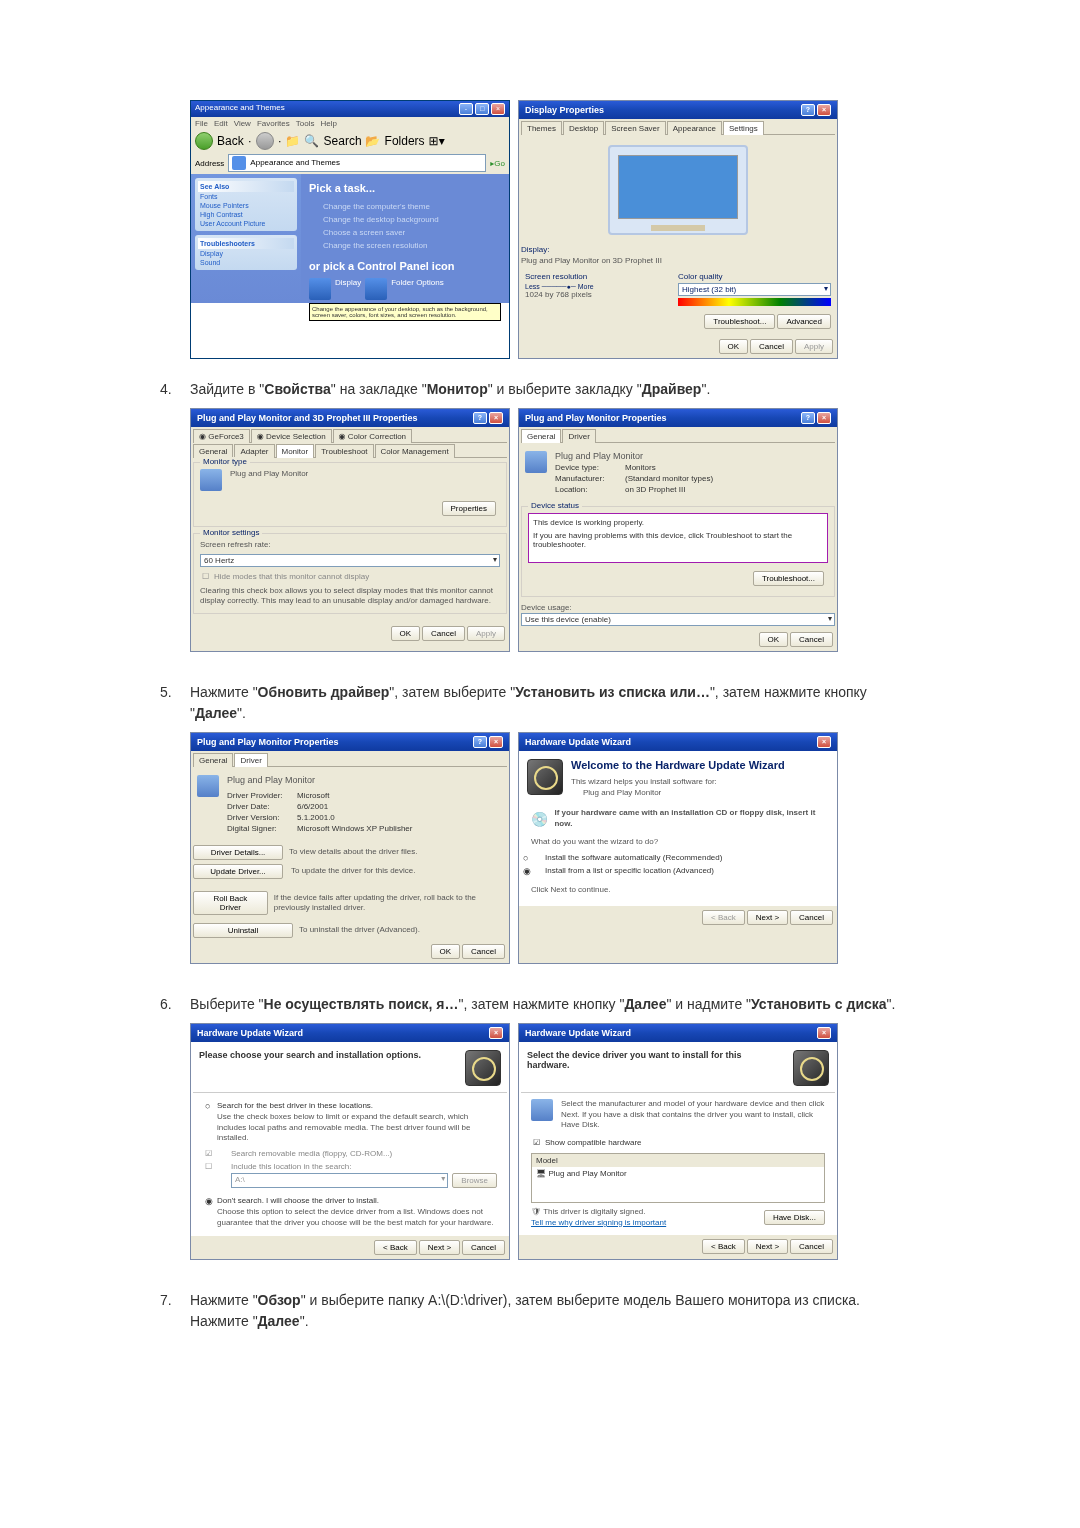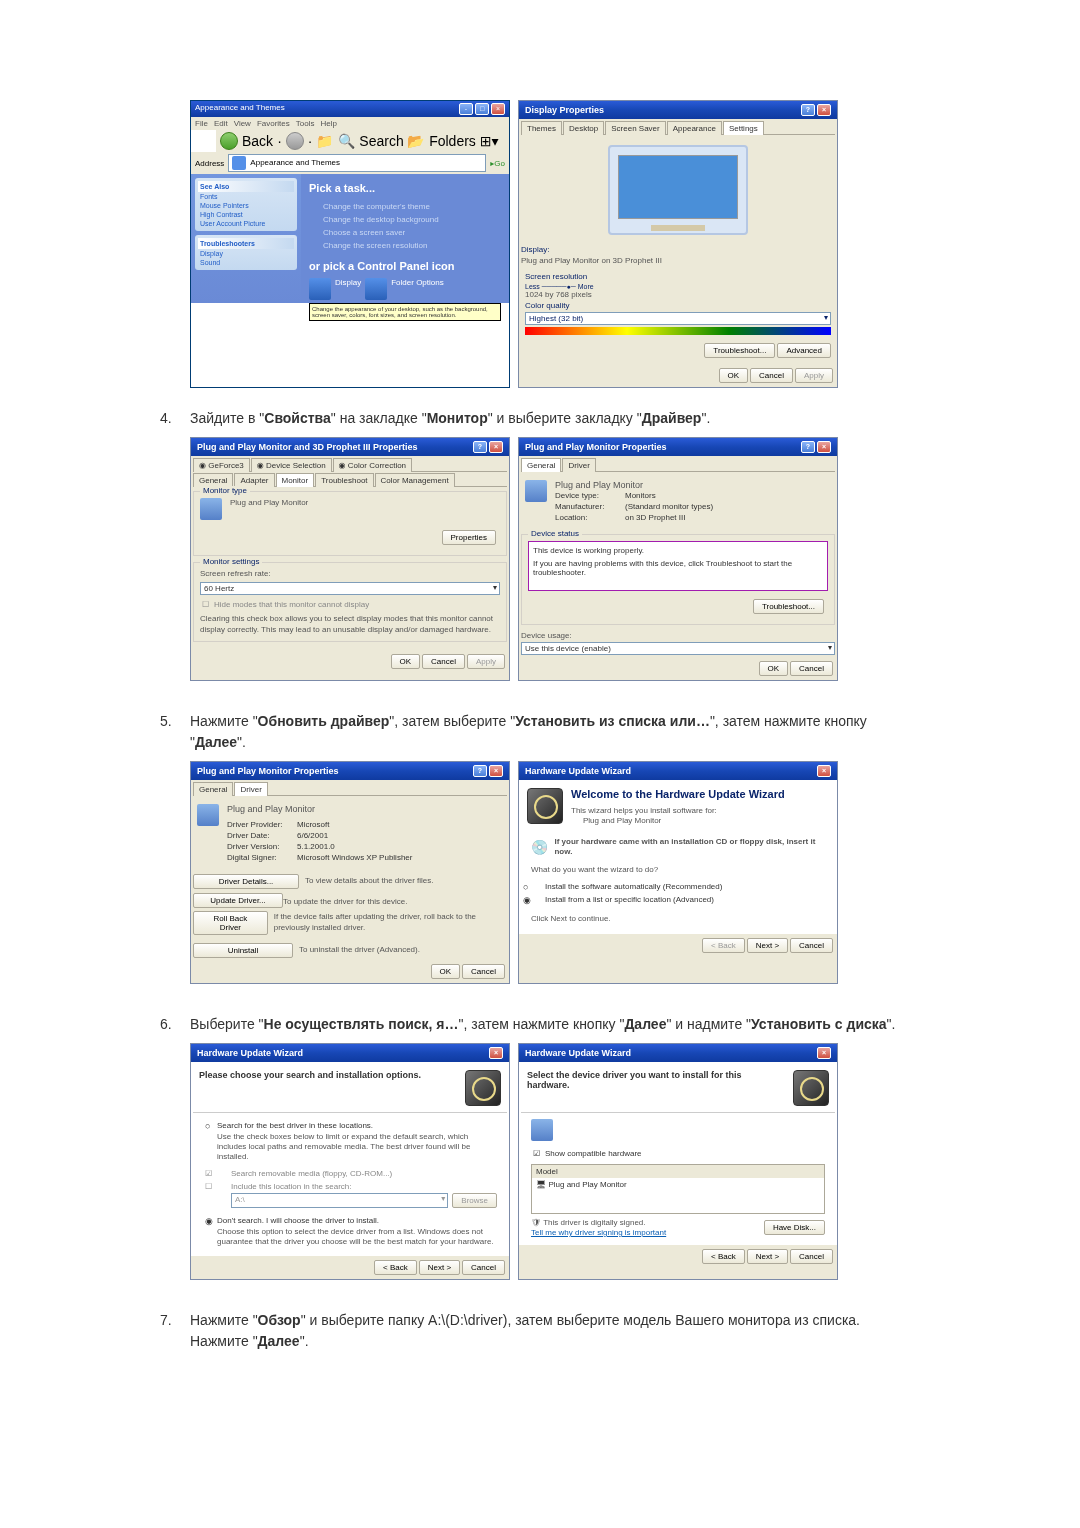--- a/index.html
+++ b/index.html
@@ -106,22 +106,21 @@
       color: #555;
       display: flex;
       gap: 6px;
     }
     .cp-nav {
       background: #ece9d8;
       padding: 2px 4px;
       display: flex;
       gap: 4px;
       align-items: center;
-      font-size: 14px;
-      margin-left: 25px;
+      font-size: 12px;
     }
     .cp-nav-btn {
       width: 18px;
       height: 18px;
       border-radius: 50%;
       background: linear-gradient(to bottom, #8fcf6f, #4a9f2a);
       border: 1px solid #3a7f1a;
     }
     .cp-nav-btn.grey {
       background: linear-gradient(to bottom, #ccc, #999);
@@ -233,21 +232,20 @@
       color: #0a246a;
       margin-bottom: 2px;
     }
     .field-row {
       display: flex;
       justify-content: space-between;
       font-size: 8px;
       color: #0a246a;
       margin-bottom: 4px;
       padding: 0 4px;
-      flex-direction: column;
     }
     .field-box {
       flex: 1;
     }
     .win-btn {
       background: linear-gradient(to bottom, #fff, #ece9d8);
       border: 1px solid #aca899;
       padding: 2px 8px;
       font-size: 8px;
       border-radius: 2px;
@@ -639,24 +637,24 @@
           <div class="plug-icon"></div>
           <div class="dev-details">
             <div class="info-text" style="font-size:9px;margin-bottom:4px">Plug and Play Monitor</div>
             <div class="dev-detail-line"><span class="dev-detail-lbl">Driver Provider:</span><span>Microsoft</span></div>
             <div class="dev-detail-line"><span class="dev-detail-lbl">Driver Date:</span><span>6/6/2001</span></div>
             <div class="dev-detail-line"><span class="dev-detail-lbl">Driver Version:</span><span>5.1.2001.0</span></div>
             <div class="dev-detail-line"><span class="dev-detail-lbl">Digital Signer:</span><span>Microsoft Windows XP Publisher</span></div>
           </div>
         </div>
         <div style="display:flex;gap:6px;align-items:center;margin-bottom:4px">
-          <button class="win-btn" style="width:106px">Driver Details...</button>
+          <button class="win-btn" style="width:90px">Driver Details...</button>
           <span class="info-text">To view details about the driver files.</span>
         </div>
-        <div style="display:flex;gap:0;align-items:flex-end;margin-bottom:3px">
+        <div style="display:flex;gap:8px;align-items:center;margin-bottom:12px">
           <button class="win-btn" style="width:90px">Update Driver...</button>
           <span class="info-text">To update the driver for this device.</span>
         </div>
         <div style="display:flex;gap:6px;align-items:center;margin-bottom:8px">
           <button class="win-btn" style="width:90px">Roll Back Driver</button>
           <span class="info-text">If the device fails after updating the driver, roll back to the previously installed driver.</span>
         </div>
         <div style="display:flex;gap:6px;align-items:center">
           <button class="win-btn" style="width:100px">Uninstall</button>
           <span class="info-text">To uninstall the driver (Advanced).</span>
@@ -753,20 +751,21 @@
       <div class="win-body" style="background:#fff">
         <div class="wizard-head" style="background:#fff;border-bottom:1px solid #ccc">
           <div style="flex:1">
             <div style="font-size:9px;font-weight:bold">Select the device driver you want to install for this hardware.</div>
           </div>
           <div class="wizard-icon"></div>
         </div>
         <div style="padding:6px 10px">
           <div class="dev-row">
             <div class="plug-icon"></div>
+            <div class="info-text">Select the manufacturer and model of your hardware device and then click Next. If you have a disk that contains the driver you want to install, click Have Disk.</div>
           </div>
           <div class="checkbox-opt checked" style="color:#333">Show compatible hardware</div>
           <div style="border:1px solid #aca899;background:#fff;margin:4px 0;height:50px">
             <div style="background:#ece9d8;padding:2px 4px;font-size:8px">Model</div>
             <div style="padding:2px 4px;font-size:8px">
               <span>🖥</span> <span>Plug and Play Monitor</span>
             </div>
           </div>
           <div style="display:flex;justify-content:space-between;align-items:center">
             <div>

